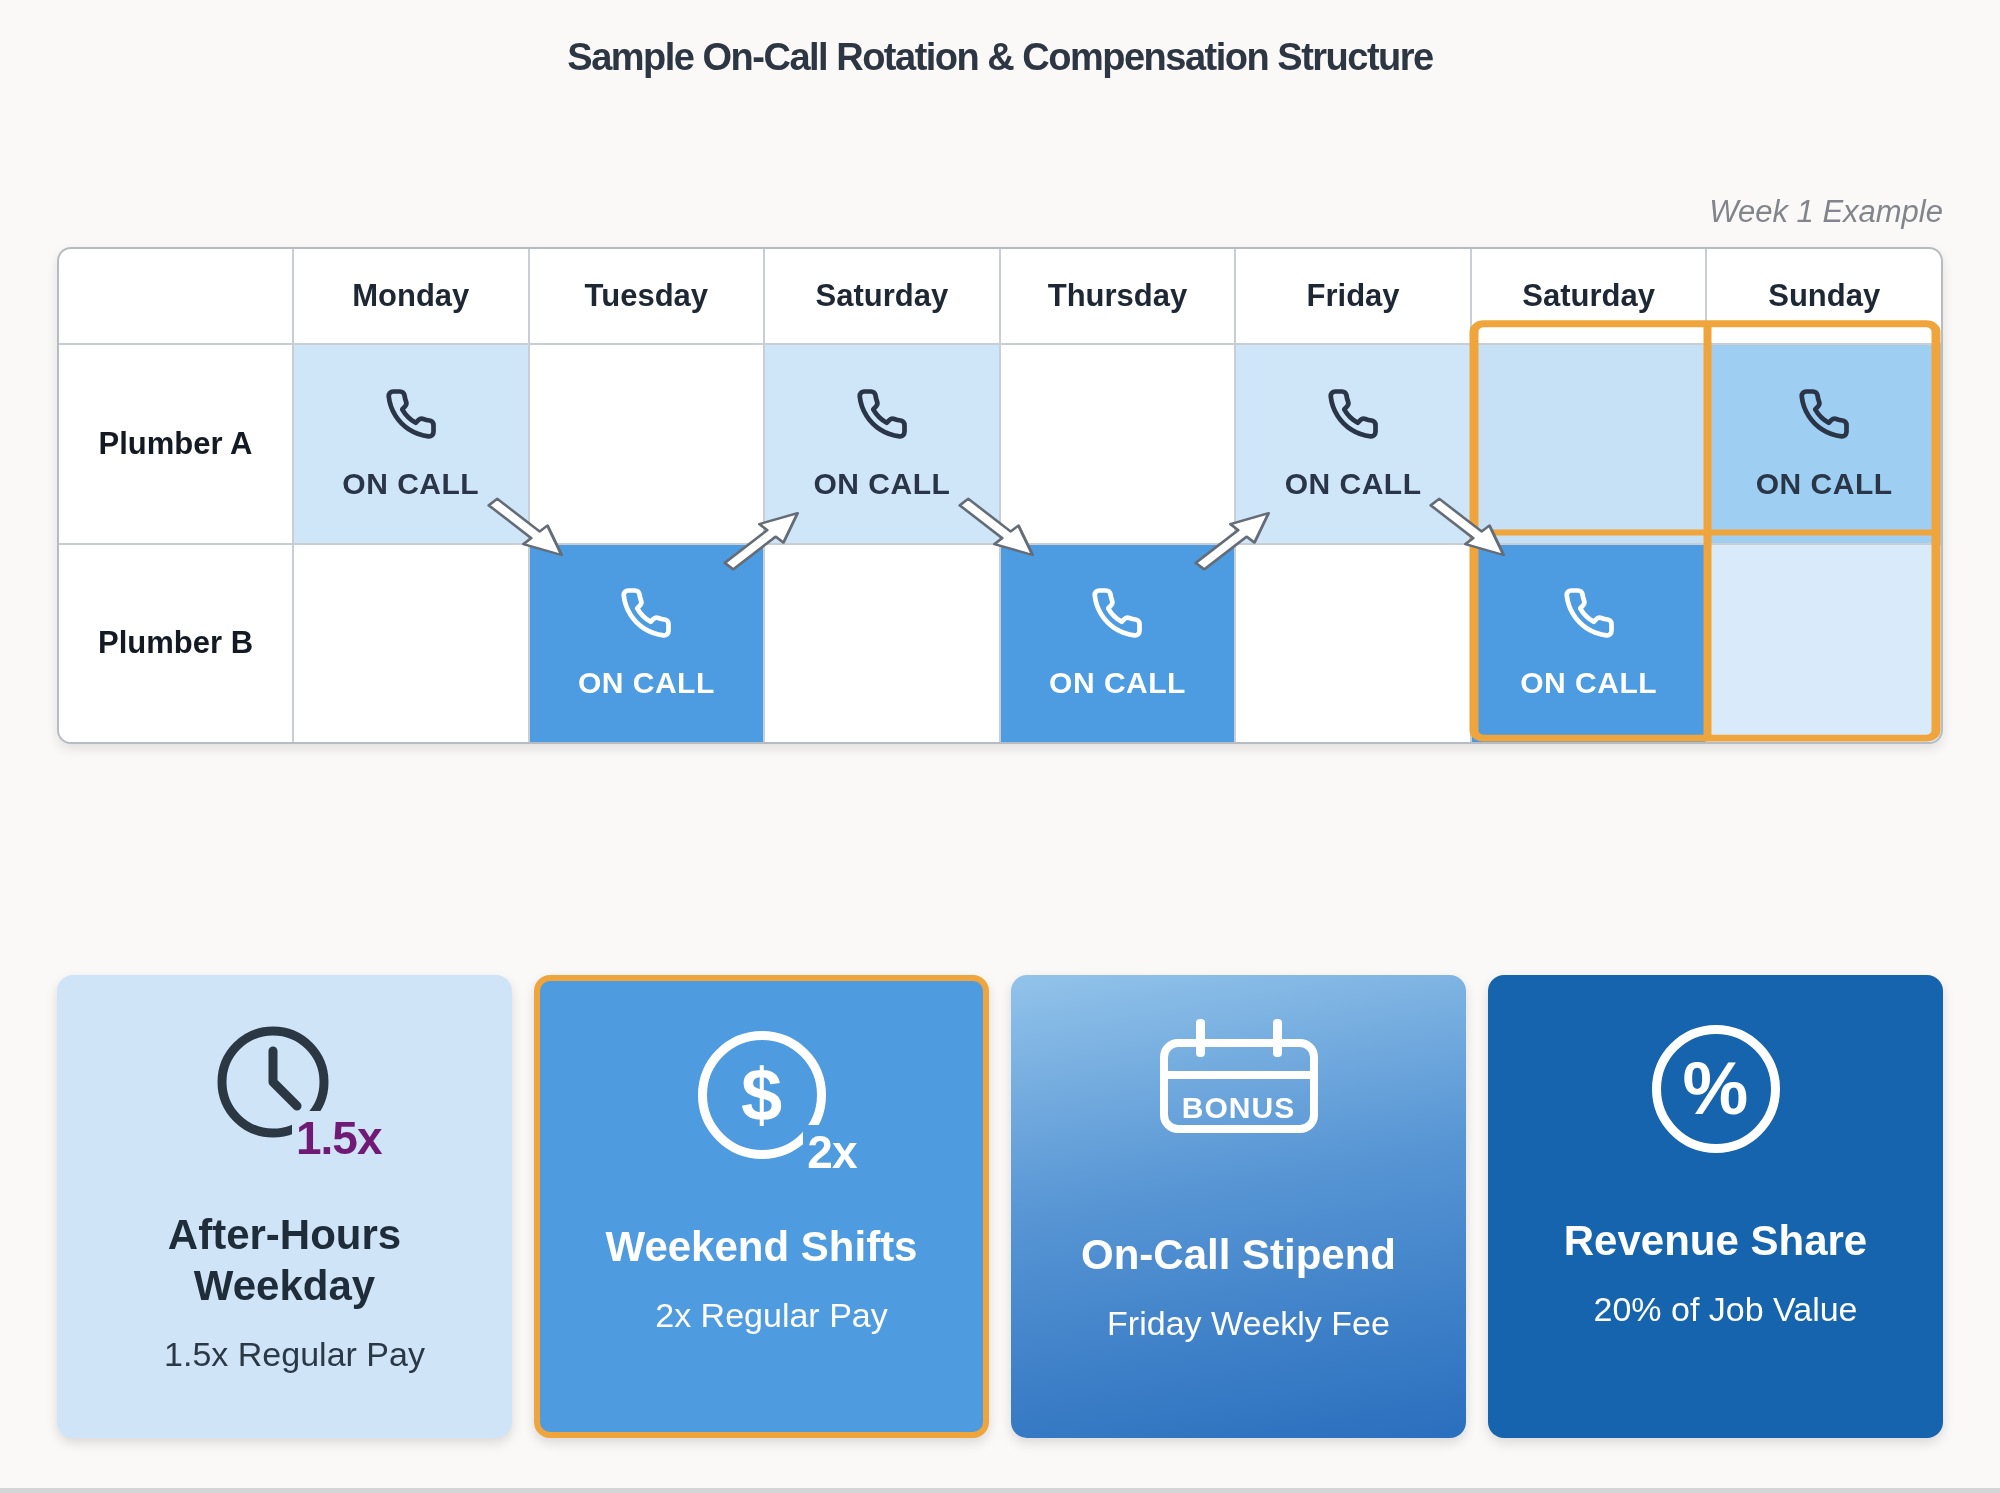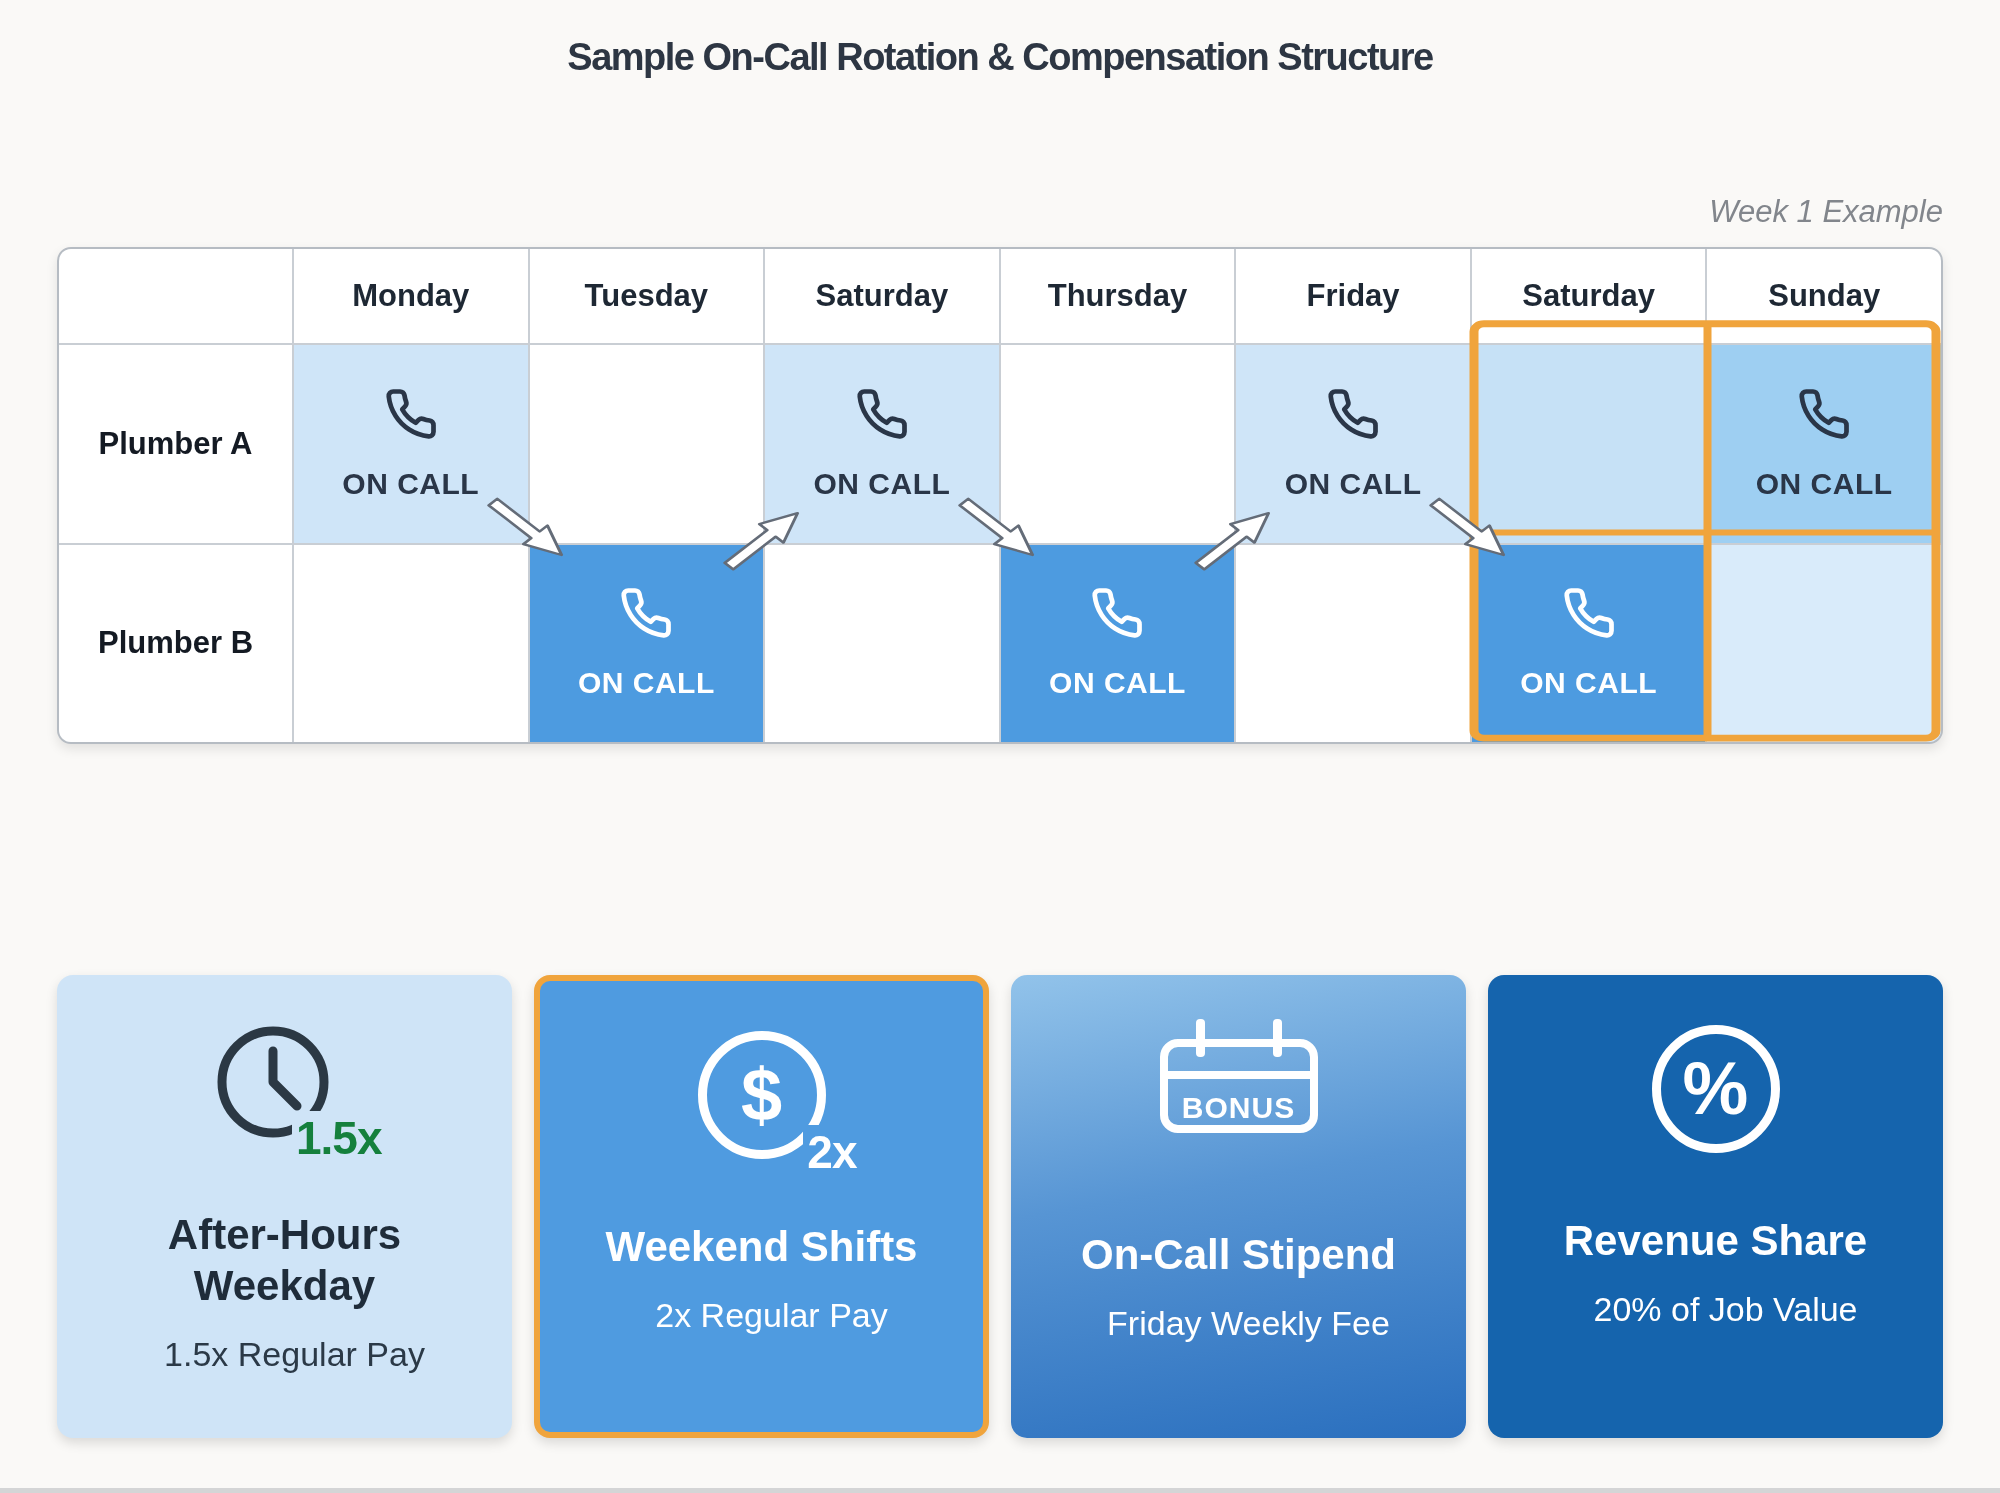--- a/index.html
+++ b/index.html
@@ -63,21 +63,21 @@
   }
   .card.c1{background:#cfe4f7;color:#1f2c3a;}
   .card.c2{background:#4f9be0;color:#ffffff;border:6px solid #f0a43c;}
   .card.c3{background:linear-gradient(170deg,#92c3ea 0%,#5795d4 45%,#2a6fbe 100%);color:#ffffff;}
   .card.c4{background:#1564ad;color:#ffffff;}
   .icon-wrap{position:relative;width:170px;height:156px;margin:0 auto;}
   .badge{
     position:absolute;font-weight:700;font-size:46px;line-height:1;
     padding:4px 4px;letter-spacing:-1px;
   }
-  .c1 .badge{right:-16px;bottom:10px;background:#cfe4f7;color:#15803d;}
+  .c1 .badge{right:-16px;bottom:10px;background:#cfe4f7;color:#701a75;}
   .c2 .badge{right:-14px;bottom:8px;background:#4f9be0;color:#ffffff;}
   .clock-svg{position:absolute;left:12px;top:2px;}
   .circle-icon{
     width:128px;height:128px;box-sizing:border-box;
     border:9px solid currentColor;border-radius:50%;
     margin:6px auto 0;display:flex;align-items:center;justify-content:center;
   }
   .glyph{font-size:74px;font-weight:700;line-height:1;}
   .cal-icon{
     position:relative;width:158px;height:94px;box-sizing:border-box;

